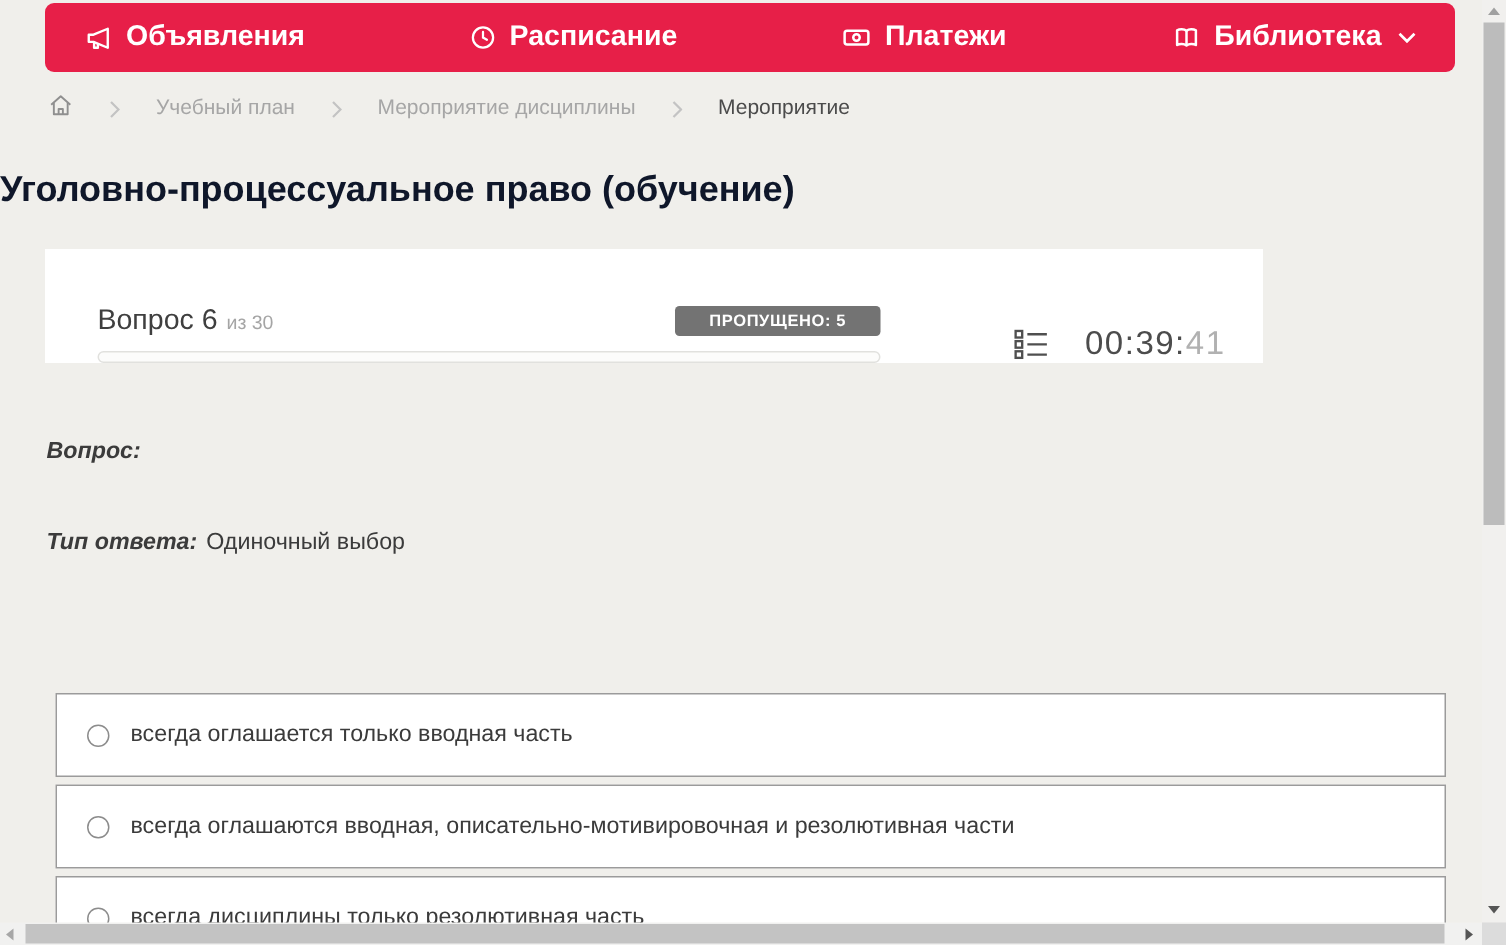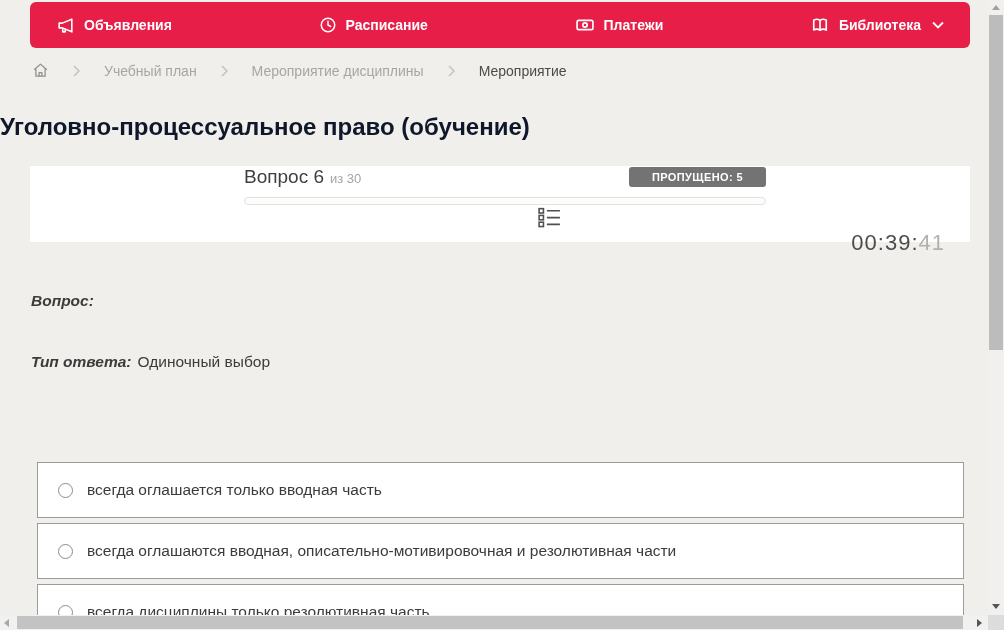--- a/index.html
+++ b/index.html
@@ -5,41 +5,41 @@
   * { margin:0; padding:0; box-sizing:border-box; }
   html,body { width:1004px; height:630px; }
   body { font-family:"Liberation Sans", sans-serif; }
   .page { position:relative; width:1004px; height:630px; overflow:hidden; background:#f0efeb; }
 
   
   .navbar { position:absolute; left:30px; top:2px; width:940px; height:46px;
             background:#e71f48; border-radius:6px; display:flex; align-items:center;
             justify-content:space-between; padding:0 22px; }
   .nav-item { display:flex; align-items:center; gap:9px; color:#ffffff;
-              font-size:14px; font-weight:bold; height:46px; padding:0 4px;
+              font-size:19px; font-weight:bold; height:46px; padding:0 4px;
               cursor:pointer; white-space:nowrap; }
   .nav-item svg { display:block; }
   .nav-item.active { background:#1e3a66; height:50px; border-radius:7px; padding:0 17px; }
   .nav-caret { margin-left:2px; }
 
   
-  .breadcrumb { position:absolute; left:32px; top:62px; display:flex; align-items:center;
+  .breadcrumb { position:absolute; left:32px; top:62px; display:flex; align-items:flex-end;
                 gap:24px; font-size:14px; color:#a6a6a6; }
   .breadcrumb .home { color:#8f8f8f; display:flex; align-items:center; cursor:pointer; }
   .crumb { cursor:pointer; }
   .crumb.current { color:#4b4b4b; cursor:default; }
   .crumb-sep { display:flex; align-items:center; }
 
   
   .page-title { position:absolute; top:113px; left:0; width:1000px; text-align:left;
                 font-size:24px; font-weight:bold; color:#0f172a; }
 
   
-  .q-card { position:absolute; left:30px; top:166px; width:940px; height:76px;
-            background:#ffffff; display:flex; align-items:center; padding:0 25px 0 35px;flex-direction:column; }
+  .q-card { position:absolute; left:30px; top:166px; width:812px; height:76px;
+            background:#ffffff; display:flex; align-items:flex-end; padding:0 25px 0 35px; }
   .q-col { width:522px; }
   .q-row { display:flex; justify-content:space-between; align-items:center; margin-bottom:9px; }
   .q-num { font-size:19px; color:#3f3f3f; }
   .q-tot { font-size:13px; color:#a5a5a5; margin-left:6px; font-weight:normal; }
   .badge { background:#737373; color:#ffffff; font-size:11px; font-weight:bold;
            letter-spacing:.4px; padding:4px 23px; border-radius:3px; }
   .progress-track { height:8px; border:1px solid #e1e1de; border-radius:5px; background:#fcfcfb; }
   .list-btn { margin-left:88px; cursor:pointer; display:flex; align-items:center; }
   .timer { margin-left:auto; font-size:22px; font-weight:400; color:#4c4c4c; letter-spacing:1px; }
   .timer .secs { color:#b1b1b1; }

